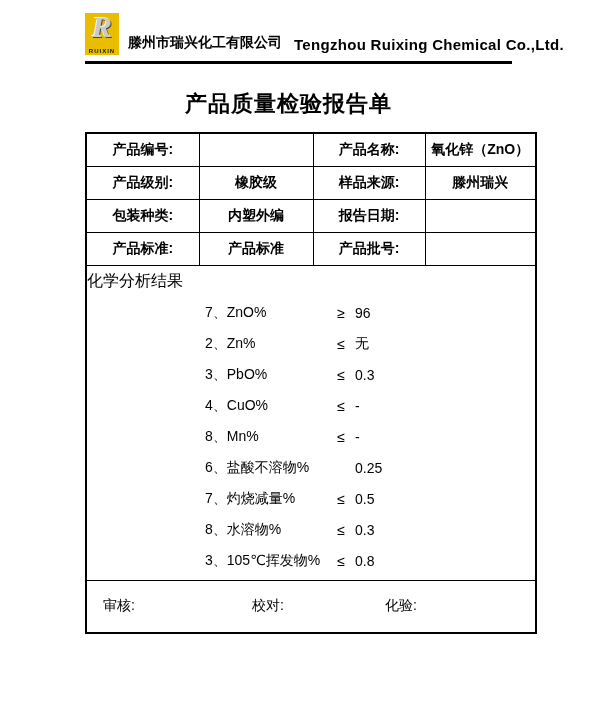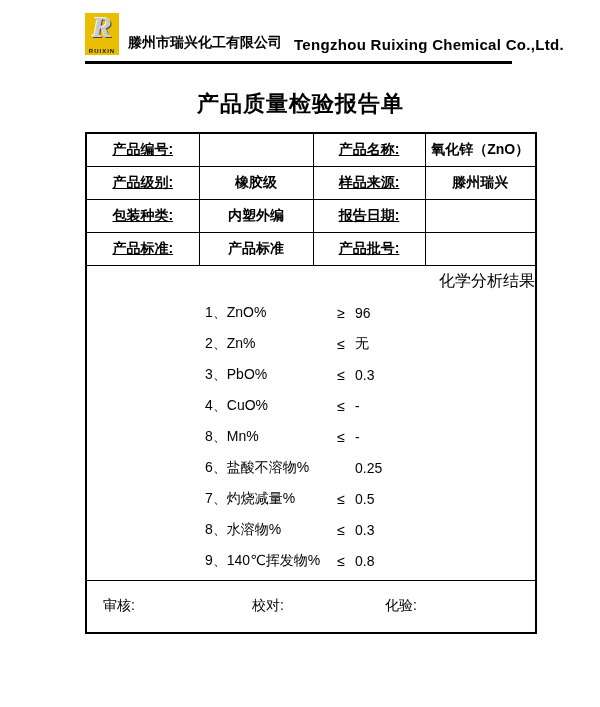--- a/index.html
+++ b/index.html
@@ -30,38 +30,38 @@
   }
   .company-cn { font-size:14px; font-weight:bold; padding-bottom:3px; margin-right:12px; white-space:nowrap; }
   .company-en { font-size:15px; font-weight:bold; padding-bottom:2px; letter-spacing:0.3px; white-space:nowrap; }
   .header-rule {
     position:absolute; left:85px; top:61px; width:427px; height:1px;
     border-top:1px solid #000; border-bottom:2px solid #000;
   }
 
   
   .title {
-    position:absolute; top:89px; left:12px; width:577px;
+    position:absolute; top:89px; left:0; width:577px;
     text-align:center; font-size:22px; font-weight:bold; letter-spacing:1px;
   }
 
   
   table.report {
     position:absolute; left:85px; top:132px; width:450px;
     border-collapse:collapse; table-layout:fixed;
     border:2px solid #000;
   }
   table.report td { border:1px solid #000; font-size:14px; padding:0; vertical-align:middle; }
   tr.info-row { height:33px; }
-  td.cell-label { font-weight:bold; text-align:center;text-decoration:underline; }
+  td.cell-label { font-weight:bold; text-align:center; }
   td.cell-value { text-align:center;font-weight:bold; }
 
   
   td.analysis-cell { height:315px; vertical-align:top; padding-top:9px; }
-  .analysis-heading { text-align:right; font-size:16px; height:24px; line-height:24px; margin-bottom:5px; }
+  .analysis-heading { text-align:left; font-size:16px; height:24px; line-height:24px; margin-bottom:5px; }
   .analysis-item {
     display:grid; grid-template-columns:122px 28px 110px;
     padding-left:118px; height:31px; align-items:center;
   }
   .ai-name  { text-align:left;  white-space:nowrap; }
   .ai-op    { text-align:center; }
   .ai-value { }
 
   
   td.remarks-cell { height:52px; vertical-align:top; text-align:left; padding:6px 8px; }
@@ -119,21 +119,21 @@
       <td class="cell-value">产品标准</td>
       <td class="cell-label">产品批号:</td>
       <td class="cell-value"></td>
     </tr>
 
     <tr>
       <td class="analysis-cell" colspan="4">
         <div class="analysis-heading">化学分析结果</div>
 
         <div class="analysis-item">
-          <span class="ai-name">1、ZnO%</span>
+          <span class="ai-name">7、ZnO%</span>
           <span class="ai-op">≥</span>
           <span class="ai-value">96</span>
         </div>
         <div class="analysis-item">
           <span class="ai-name">2、Zn%</span>
           <span class="ai-op">≤</span>
           <span class="ai-value">无</span>
         </div>
         <div class="analysis-item">
           <span class="ai-name">3、PbO%</span>
@@ -159,21 +159,21 @@
           <span class="ai-name">7、灼烧减量%</span>
           <span class="ai-op">≤</span>
           <span class="ai-value">0.5</span>
         </div>
         <div class="analysis-item">
           <span class="ai-name">8、水溶物%</span>
           <span class="ai-op">≤</span>
           <span class="ai-value">0.3</span>
         </div>
         <div class="analysis-item">
-          <span class="ai-name">9、140℃挥发物%</span>
+          <span class="ai-name">3、105℃挥发物%</span>
           <span class="ai-op">≤</span>
           <span class="ai-value">0.8</span>
         </div>
       </td>
     </tr>
 
 
     <tr>
       <td class="signature-cell" colspan="4">
         <div class="sig-row">

